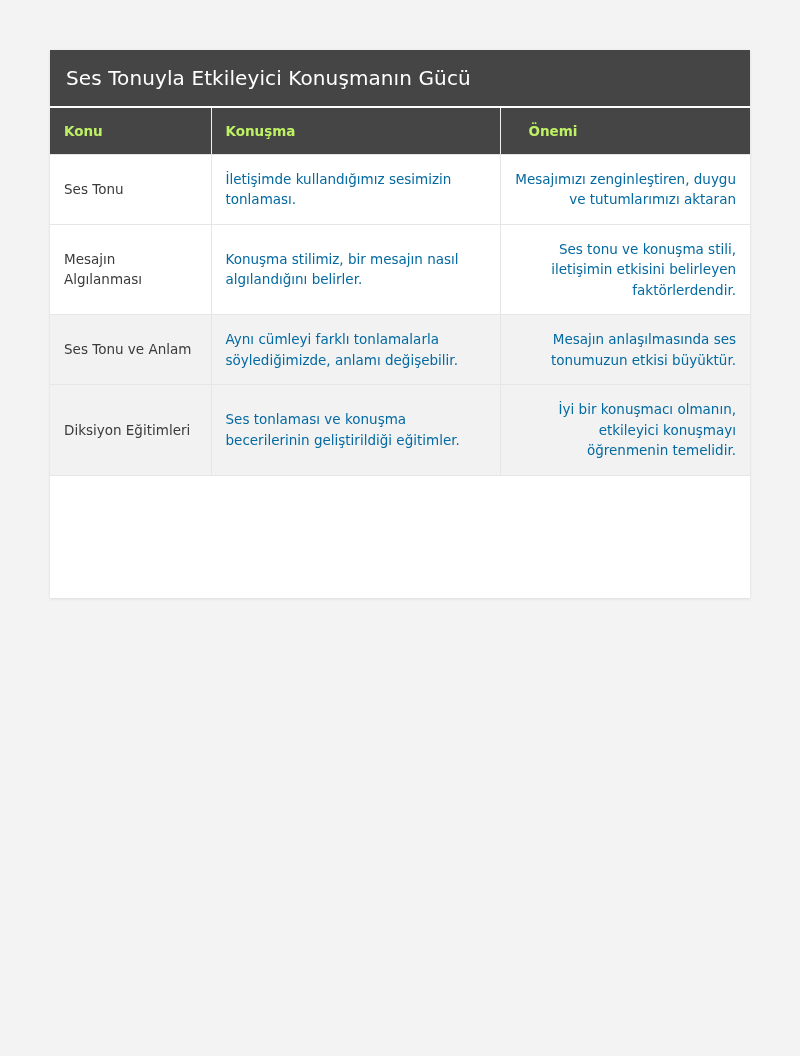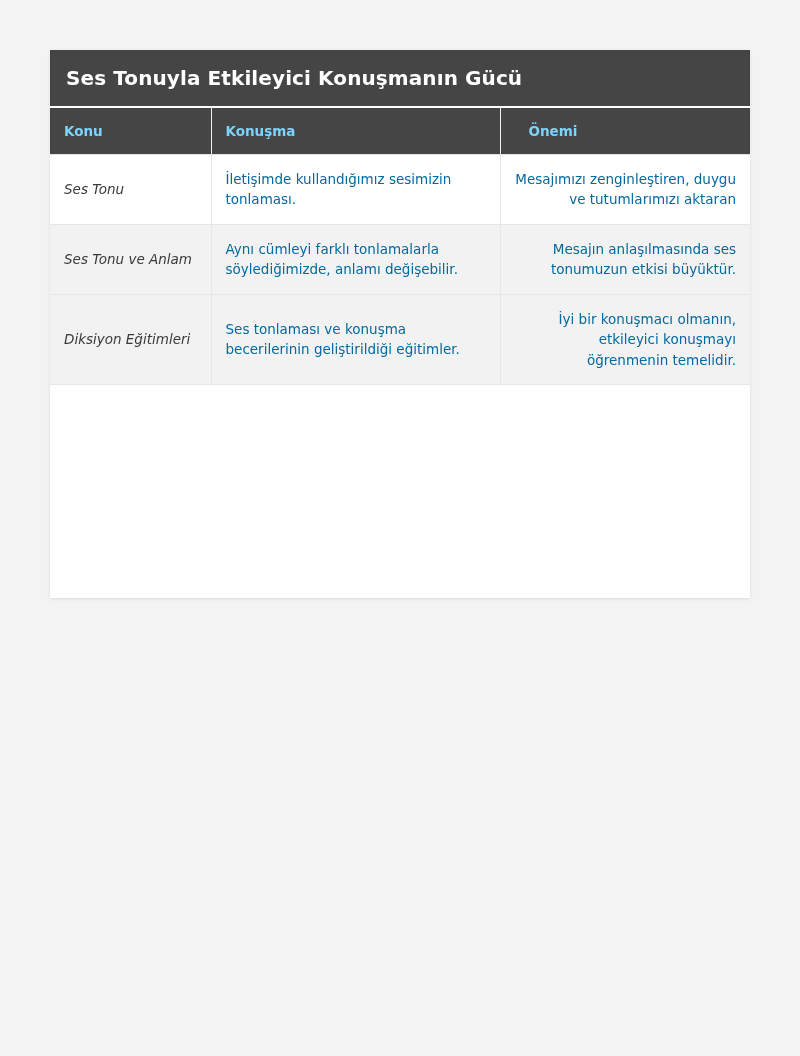--- a/index.html
+++ b/index.html
@@ -31,41 +31,41 @@
     background: #ffffff;
     box-shadow: 0 1px 3px rgba(0,0,0,0.10), 0 0 0 0 rgba(0,0,0,0);
   }
 
   .table-title {
     height: 58px;
     box-sizing: border-box;
     background: #454545;
     color: #ffffff;
     font-size: 20px;
-    font-weight: bold;
+    font-weight: normal;
     letter-spacing: 0.1px;
     display: flex;
     align-items: center;
     padding: 0 16px;
     border-bottom: 2px solid #ffffff;
   }
 
   table.data-table {
     width: 700px;
     border-collapse: collapse;
     table-layout: fixed;
   }
 
   table.data-table col.c-konu     { width: 161px; }
   table.data-table col.c-aciklama { width: 289px; }
   table.data-table col.c-onemi    { width: 250px; }
 
   thead th {
     background: #454545;
-    color: #7dd3fc;
+    color: #bef264;
     font-size: 13.5px;
     font-weight: bold;
     text-align: left;
     padding: 14px 14px 14px 14px;
     height: 46px;
     box-sizing: border-box;
     vertical-align: middle;
     border-right: 1px solid #f0f0f0;
     border-bottom: 1px solid #e2e2e2;
   }
@@ -79,21 +79,21 @@
     vertical-align: middle;
     border-right: 1px solid #e6e6e6;
     border-bottom: 1px solid #e6e6e6;
     word-wrap: break-word;
   }
   tbody td:last-child { border-right: none; text-align: right; }
 
   tbody tr.row-odd  td { background: #ffffff; }
   tbody tr.row-even td { background: #f2f2f2; }
 
-  tbody td.cell-konu { color: #3a3a3a; font-style: italic; }
+  tbody td.cell-konu { color: #3a3a3a; }
 </style>
 </head>
 <body>
 
 <div class="page">
 
   <div class="table-card">
 
     <div class="table-title">Ses Tonuyla Etkileyici Konuşmanın Gücü</div>
 
@@ -109,20 +109,25 @@
           <th>Konuşma</th>
           <th>Önemi</th>
         </tr>
       </thead>
       <tbody>
         <tr class="row-odd">
           <td class="cell-konu">Ses Tonu</td>
           <td>İletişimde kullandığımız sesimizin tonlaması.</td>
           <td>Mesajımızı zenginleştiren, duygu ve tutumlarımızı aktaran</td>
         </tr>
+        <tr class="row-odd">
+          <td class="cell-konu">Mesajın Algılanması</td>
+          <td>Konuşma stilimiz, bir mesajın nasıl algılandığını belirler.</td>
+          <td>Ses tonu ve konuşma stili, iletişimin etkisini belirleyen faktörlerdendir.</td>
+        </tr>
         <tr class="row-even">
           <td class="cell-konu">Ses Tonu ve Anlam</td>
           <td>Aynı cümleyi farklı tonlamalarla söylediğimizde, anlamı değişebilir.</td>
           <td>Mesajın anlaşılmasında ses tonumuzun etkisi büyüktür.</td>
         </tr>
         <tr class="row-even">
           <td class="cell-konu">Diksiyon Eğitimleri</td>
           <td>Ses tonlaması ve konuşma becerilerinin geliştirildiği eğitimler.</td>
           <td>İyi bir konuşmacı olmanın, etkileyici konuşmayı öğrenmenin temelidir.</td>
         </tr>

